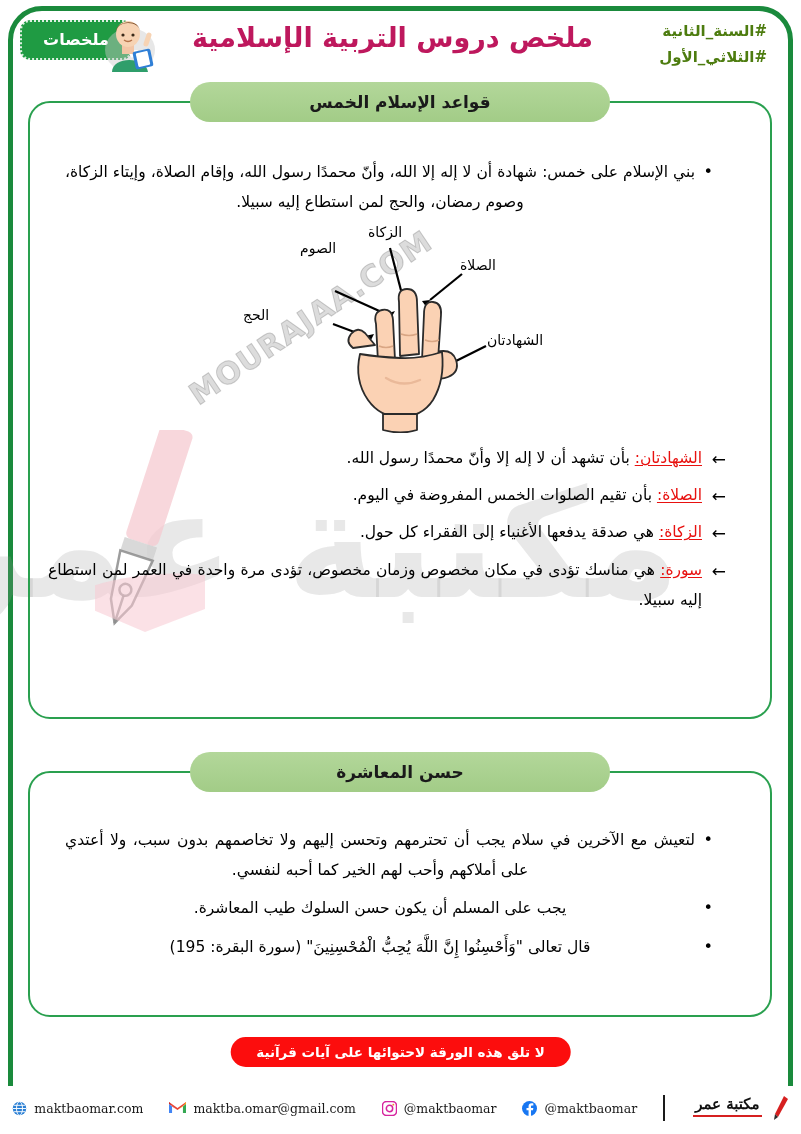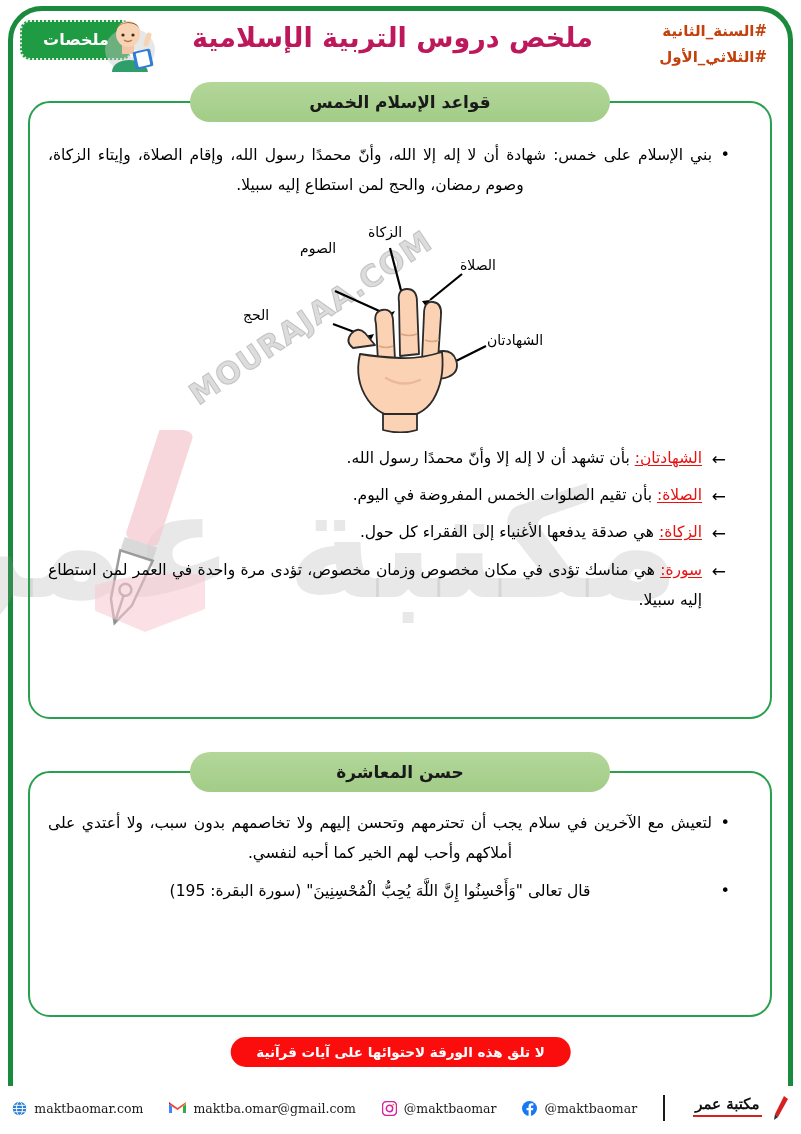--- a/index.html
+++ b/index.html
@@ -68,21 +68,21 @@
   }
   .hashtags {
     position: absolute;
     right: 18px; top: 8px;
     text-align: right;
     direction: rtl;
   }
   .hashtags div {
     font-size: 15px;
     font-weight: 700;
-    color: #c2410c;
+    color: #4d7c0f;
     line-height: 1.75;
     text-align: right;
   }
   .doc-title {
     position: absolute;
     left: 0; right: 0; top: 12px;
     text-align: center;
     font-size: 27px;
     font-weight: 700;
     color: #be185d;
@@ -143,21 +143,21 @@
 
   
   .rtl-text {
     direction: rtl;
     text-align: right;
     color: #000;
     font-size: 15.5px;
     line-height: 1.95;
   }
   ul.dot-list {
-    margin: 0; padding: 0 22px 0 0;
+    margin: 17px; padding: 0 22px 0 0;
     list-style: none;
   }
   ul.dot-list > li {
     position: relative;
     padding-right: 18px;
     margin-bottom: 8px;
     text-align: justify;
     text-align-last: center;
   }
   ul.dot-list > li::before {
@@ -394,20 +394,21 @@
   </ul>
 </div>
 
 <div class="section-pill" style="left:190px; top:752px; width:420px;">حسن المعاشرة</div>
 
 <div class="card" style="left:28px; top:771px; width:744px; height:246px;"></div>
 
 <div class="rtl-text" style="position:absolute; left:48px; top:808px; width:704px; z-index:5;">
   <ul class="dot-list">
     <li>لتعيش مع الآخرين في سلام يجب أن تحترمهم وتحسن إليهم ولا تخاصمهم بدون سبب، ولا أعتدي على أملاكهم وأحب لهم الخير كما أحبه لنفسي.</li>
+    <li class="li-center">يجب على المسلم أن يكون حسن السلوك طيب المعاشرة.</li>
     <li class="li-center">قال تعالى "وَأَحْسِنُوا إِنَّ اللَّهَ يُحِبُّ الْمُحْسِنِينَ" (سورة البقرة: 195)</li>
   </ul>
 </div>
 
 <div class="warning">لا تلق هذه الورقة لاحتوائها على آيات قرآنية</div>
 
 <div class="footer">
 
   <div class="fitem">
     <svg width="15" height="15" viewBox="0 0 16 16">

